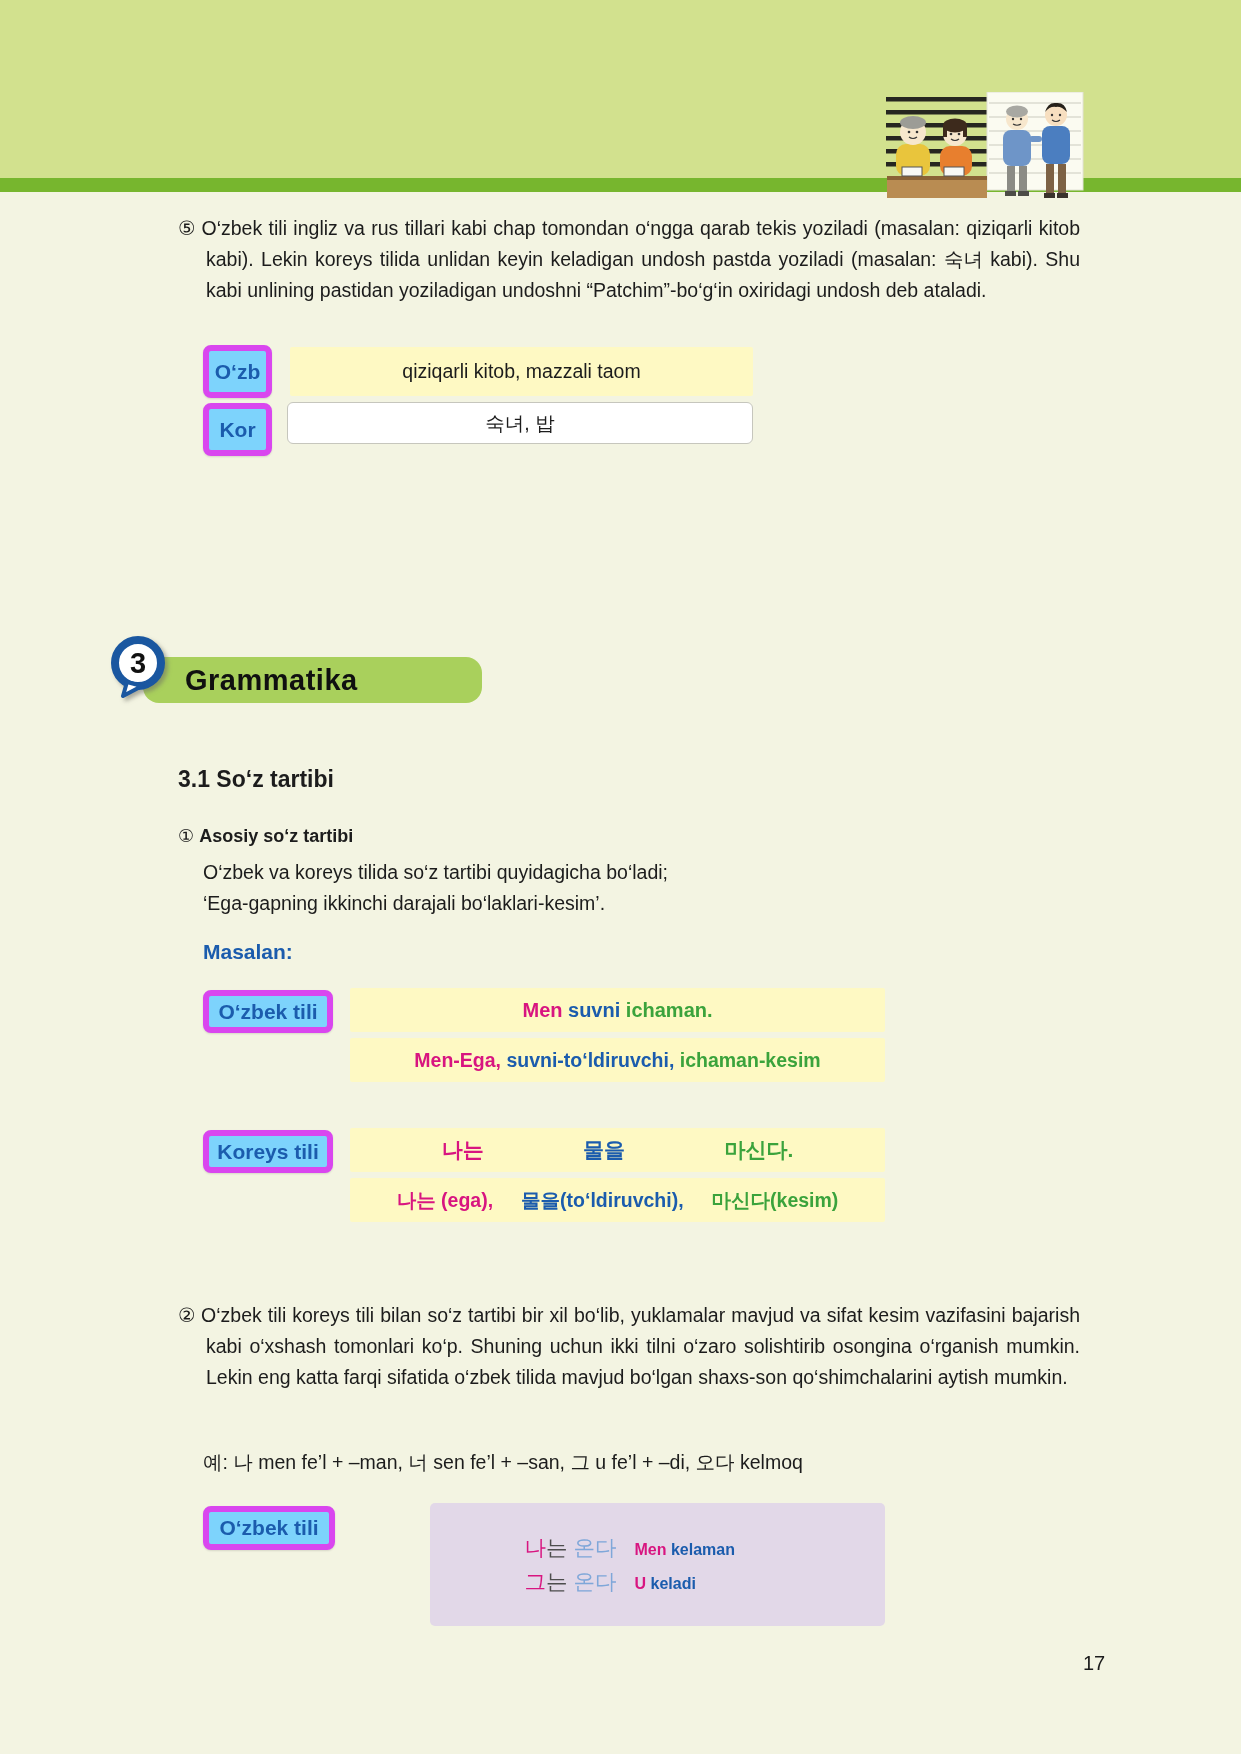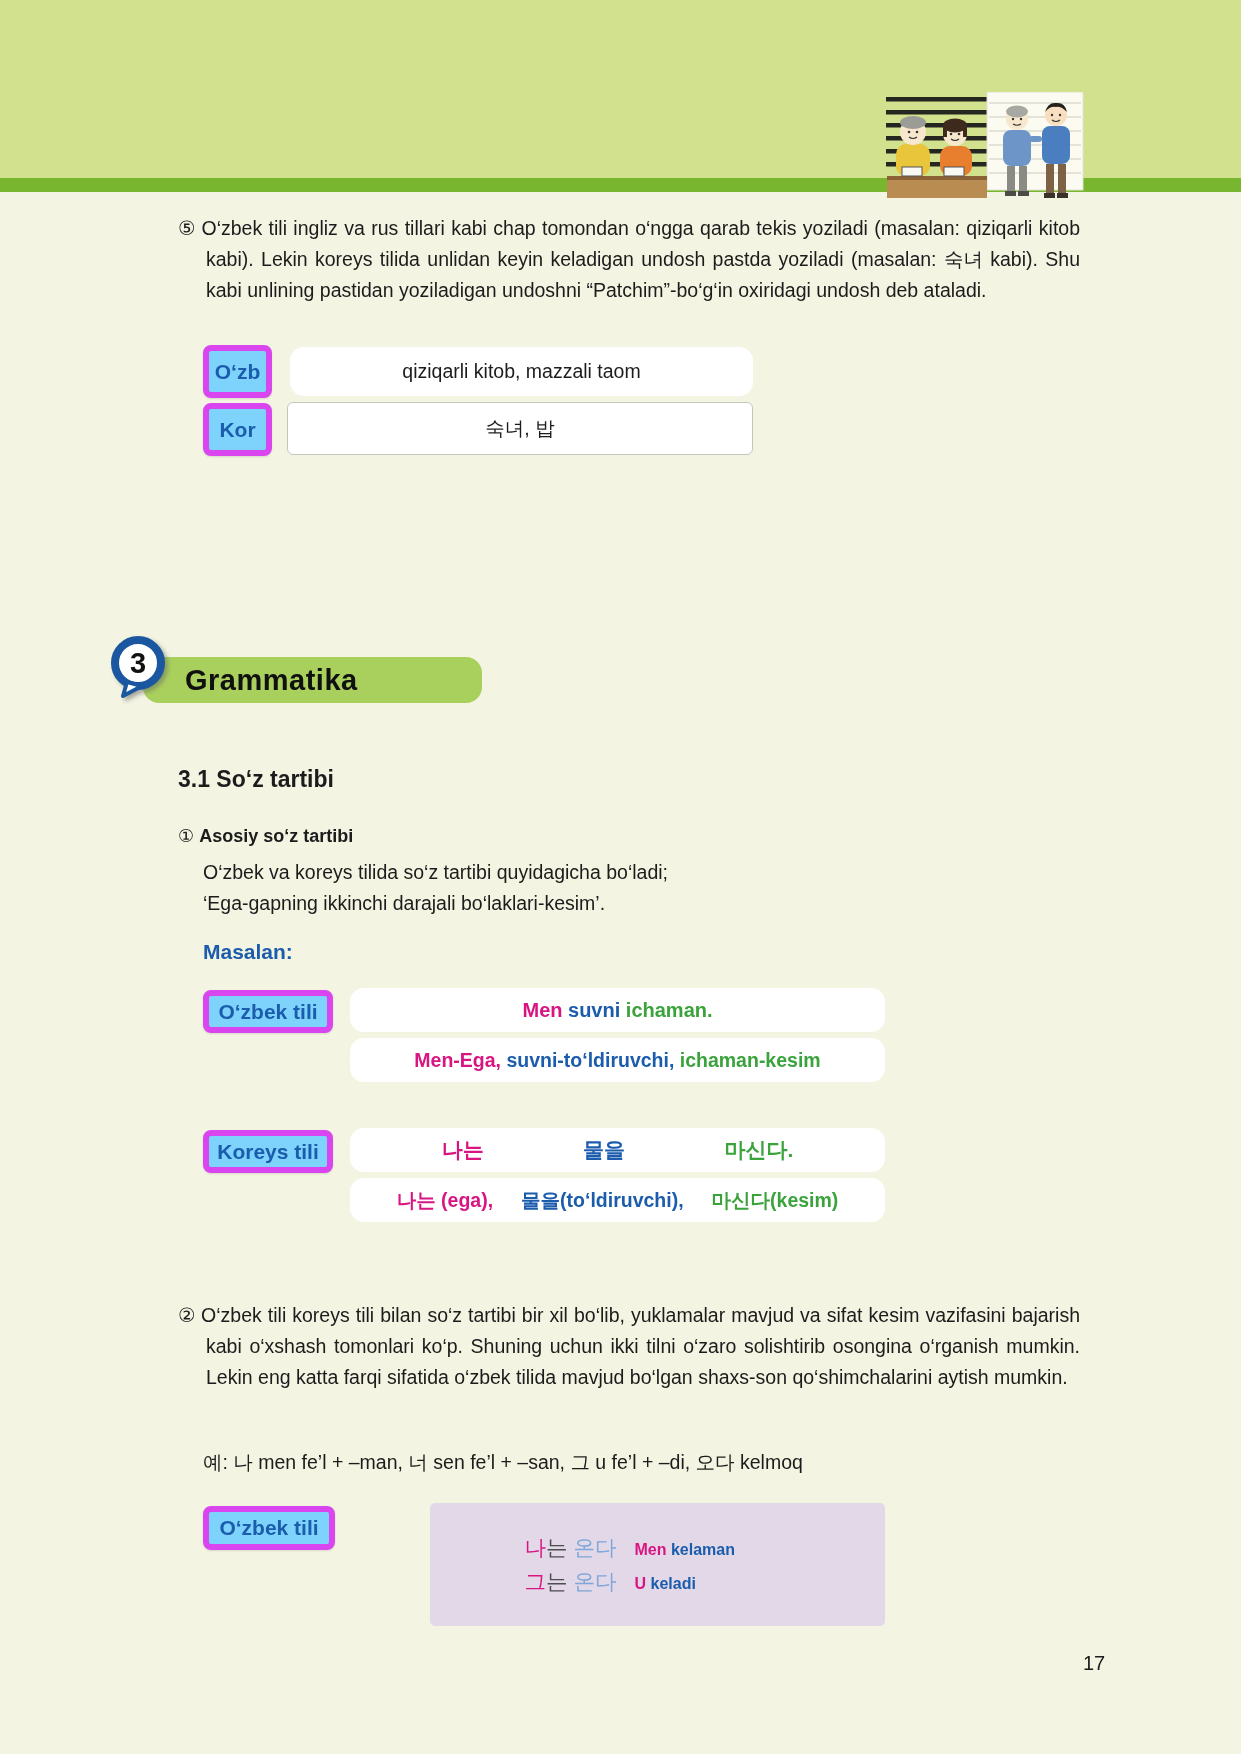--- a/index.html
+++ b/index.html
@@ -22,27 +22,27 @@
 
   #intro-para { position:absolute; left:178px; top:213px; width:902px; }
 
   .label-box {
     position:absolute; background:#7dd3fc; border:6px solid #d946ef; border-radius:8px;
     box-shadow:0 1px 2px rgba(0,0,0,0.12);
     display:flex; align-items:center; justify-content:center;
     color:#1b5cad; font-weight:bold;
   }
   .value-box { position:absolute; display:flex; align-items:center; justify-content:center; font-size:19.5px; }
-  .lavender  { background:#ffffff; border-radius:14px; }
+  .lavender  { background:#fef9c3; border-radius:2px; }
   .white-box { background:#ffffff; border:1px solid #c6c6bd; border-radius:6px; }
 
   #uzb-label { left:203px; top:345px; width:69px;  height:53px; font-size:21px; }
   #uzb-value { left:290px; top:347px; width:463px; height:49px; }
   #kor-label { left:203px; top:403px; width:69px;  height:53px; font-size:21px;text-align:center; }
-  #kor-value { left:287px; top:402px; width:466px; height:53px; }
+  #kor-value { left:287px; top:402px; width:466px; height:42px; }
 
   #gram-badge { position:absolute; left:106px; top:633px; z-index:2; }
   #gram-banner {
     position:absolute; left:143px; top:657px; width:339px; height:46px;
     background:#a9d05c; border-radius:16px;
     display:flex; align-items:center; padding-left:42px;
     font-size:29px; font-weight:bold; color:#101010; letter-spacing:0.5px;
   }
 
   #subsection-title { position:absolute; left:178px; top:766px; font-size:23px; font-weight:bold; }

